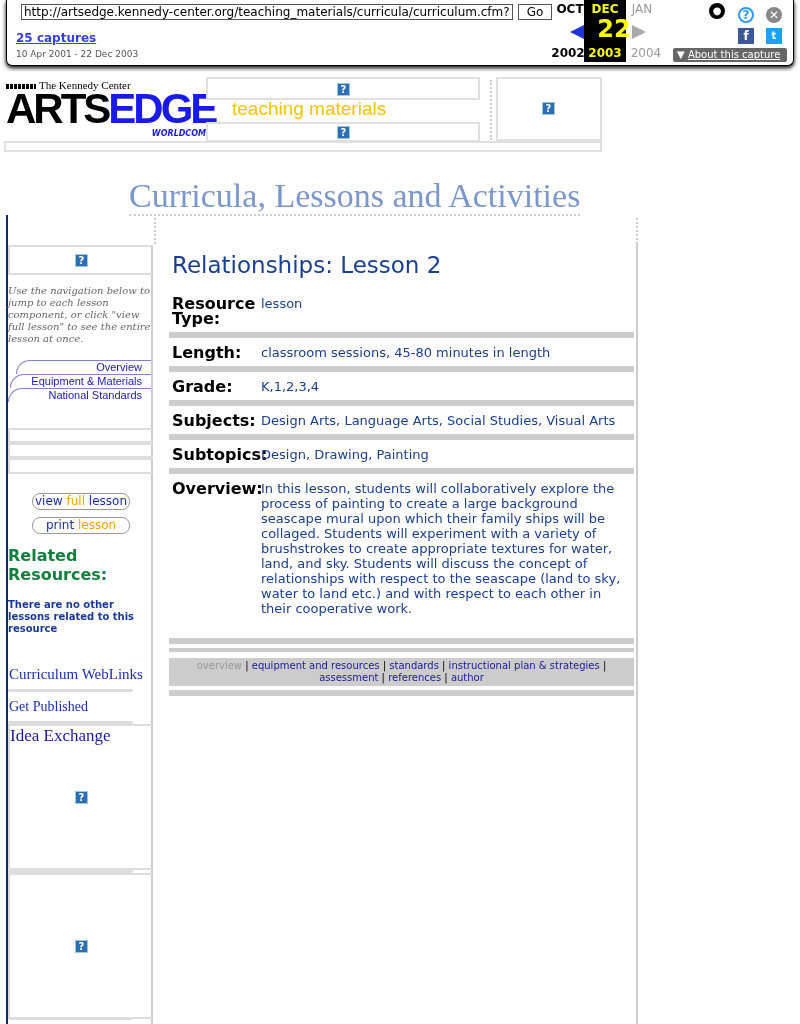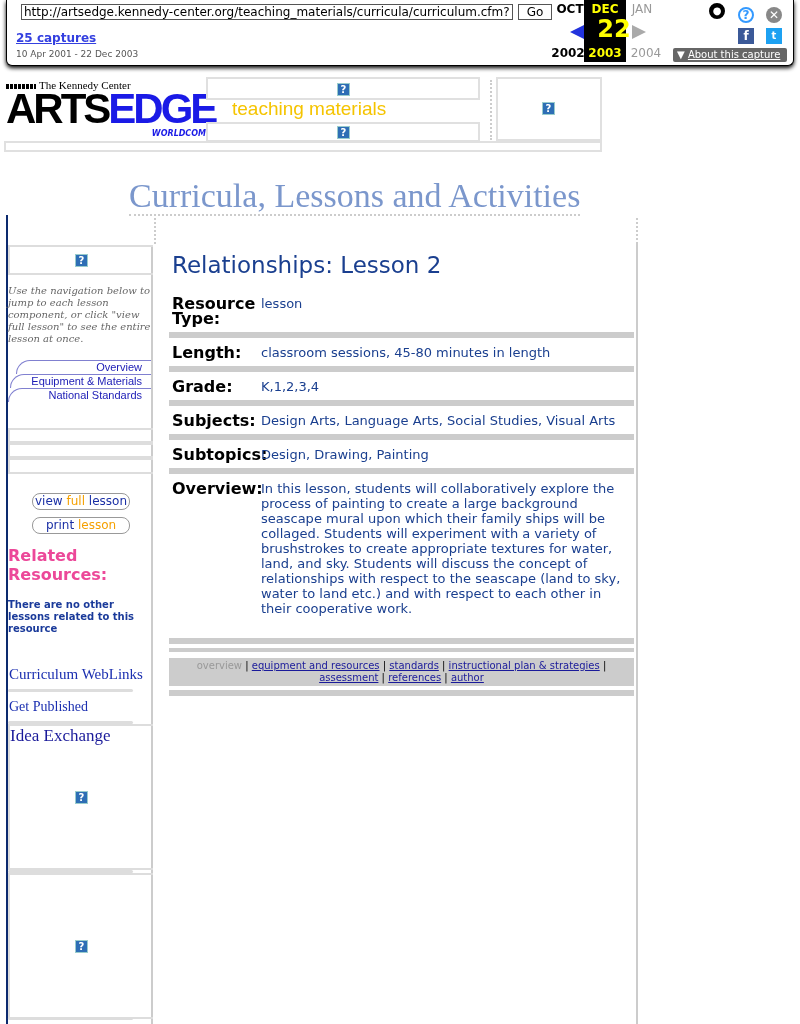--- a/index.html
+++ b/index.html
@@ -41,37 +41,37 @@
   .page-title { position: absolute; left: 129px; top: 178px; font-family: "Liberation Serif", serif; font-size: 34px; color: #7b97cc; border-bottom: 2px dotted #ccc; line-height: 36px; }
 
   
   .sb-line { position: absolute; left: 6px; top: 215px; width: 2px; height: 809px; background: #0c2a6e; }
   .sb { position: absolute; left: 8px; top: 245px; width: 145px; height: 779px; border-right: 2px solid #ccc; }
   .sb-box { position: absolute; left: 0; width: 145px; border: 2px solid #ddd; border-right: none; }
   .sb-intro { position: absolute; left: 0; top: 40px; width: 146px; font-family: "DejaVu Serif", serif; font-style: italic; font-size: 10px; color: #666; line-height: 12px; }
   .tab { position: absolute; right: 0; font-family: "Liberation Sans", sans-serif; font-size: 11px; color: #1b1bb5; text-align: right; padding-right: 9px; border-top: 1px solid #8080d0; border-left: 1px solid #8080d0; border-top-left-radius: 16px; line-height: 13px; }
   .btn-pill { position: absolute; border: 1px solid #999; border-radius: 8px; height: 17px; font-family: "DejaVu Sans", sans-serif; font-size: 12px; line-height: 15px; text-align: center; color: #1a2fa5; }
   .btn-pill .o { color: #f5a000; }
-  .rel-h { position: absolute; left: 0; top: 301px; font-size: 16px; font-weight: bold; color: #ec4899; line-height: 19px; }
+  .rel-h { position: absolute; left: 0; top: 301px; font-size: 16px; font-weight: bold; color: #15803d; line-height: 19px; }
   .rel-t { position: absolute; left: 0; top: 354px; font-size: 10px; font-weight: bold; color: #1a3a9a; line-height: 12px; width: 140px; }
   .sb-link { position: absolute; left: 1px; font-family: "Liberation Serif", serif; color: #1b2fb0; }
   .sb-rule { position: absolute; left: 0; width: 125px; height: 3px; background: #ddd; border-radius: 2px; }
 
   
   .main-dot { position: absolute; left: 154px; top: 218px; width: 1px; height: 26px; border-left: 2px dotted #ccc; }
   .main-dot2 { position: absolute; left: 636px; top: 218px; width: 1px; height: 26px; border-left: 2px dotted #ccc; }
   .main { position: absolute; left: 155px; top: 244px; width: 483px; height: 780px; border-right: 2px solid #ccc; }
   .lesson-title { position: absolute; left: 17px; top: 8px; font-size: 23px; color: #1a3f8f; }
   .lesson-sub { position: absolute; left: 17px; top: 28px; font-size: 13px; font-style: italic; color: #6a6aea; }
   .lesson-sub a { color: #1a1a9a; font-weight: bold; text-decoration: underline; }
   .row-label { position: absolute; left: 17px; font-size: 16px; font-weight: bold; color: #000; line-height: 15px; }
   .row-val { position: absolute; left: 106px; font-size: 13px; color: #1a3f8f; line-height: 15px; width: 365px; }
   .sep { position: absolute; left: 14px; width: 465px; height: 6px; background: #ccc; }
   .nav-box { position: absolute; left: 14px; top: 414px; width: 465px; height: 28px; background: #ccc; font-size: 10px; text-align: center; line-height: 12px; padding-top: 2px; color: #000; }
-  .nav-box a { color: #1a1a9a; text-decoration: underline; }
+  .nav-box a { color: #1a1a9a; }
   .nav-box .dim { color: #999; }
 </style>
 </head>
 <body>
 
 <div class="wb">
   <div class="wb-url">http://artsedge.kennedy-center.org/teaching_materials/curricula/curriculum.cfm?</div>
   <div class="wb-go">Go</div>
   <div class="wb-captures">25 captures</div>
   <div class="wb-range">10 Apr 2001 - 22 Dec 2003</div>

